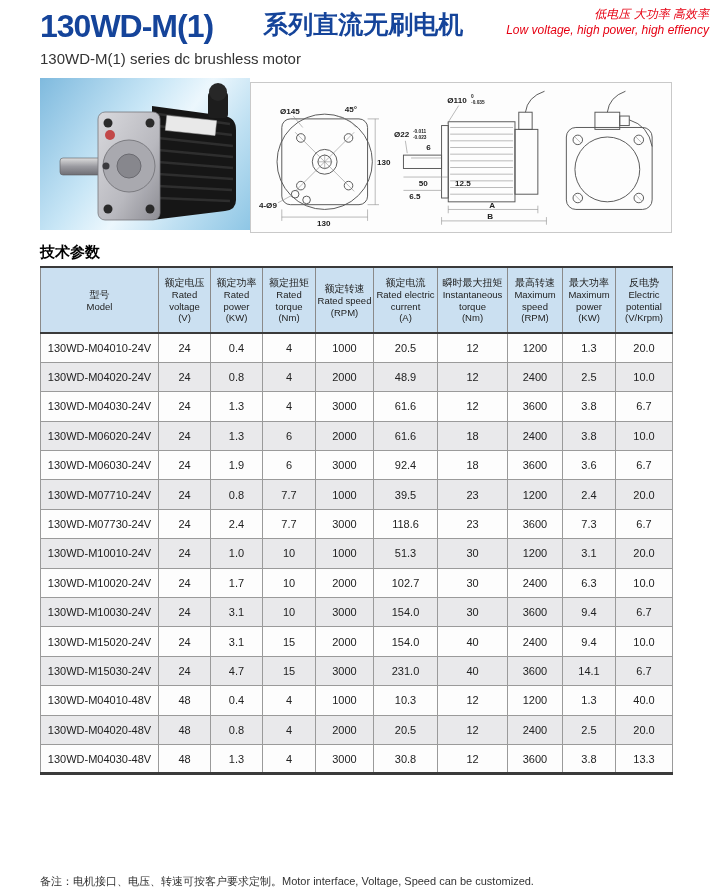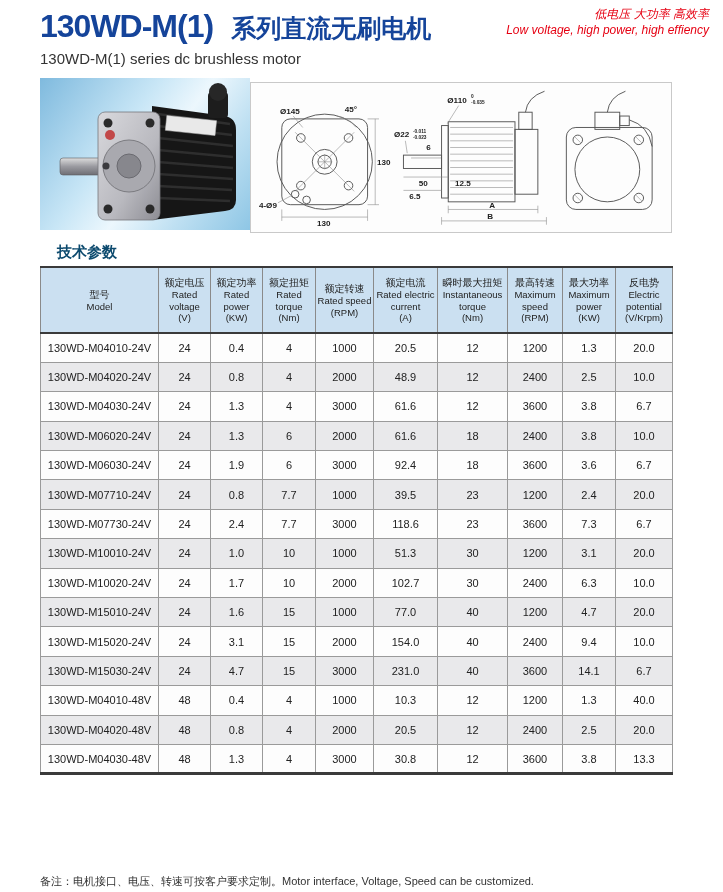--- a/index.html
+++ b/index.html
@@ -3,21 +3,21 @@
 <meta charset="utf-8">
 <style>
   * { margin:0; padding:0; box-sizing:border-box; }
   html,body { background:#fff; }
   .page {
     position:relative; width:723px; height:892px; background:#ffffff;
     font-family:"Liberation Sans", sans-serif; overflow:hidden;
   }
   
   .header-block { position:absolute; left:40px; top:8px; }
-  .title-line { display:flex; align-items:flex-end; }
+  .title-line { display:flex; align-items:flex-start;gap:32px; }
   .title-main { font-size:32px; font-weight:bold; color:#15449a; letter-spacing:-1px; }
   .title-cn   { font-size:25px; font-weight:bold; color:#15449a; margin-left:18px; }
   .subtitle   { font-size:15px; color:#333; margin-top:5px; }
   .slogan { position:absolute; right:14px; top:6px; text-align:right;
             color:#e60012; font-weight:normal; font-style:italic; line-height:1.35;margin-left:44px; }
   .slogan-cn { font-size:12px; }
   .slogan-en { font-size:12px; }
   
   .photo {
     position:absolute; left:40px; top:78px; width:210px; height:152px;
@@ -26,21 +26,21 @@
   .drawings {
     position:absolute; left:250px; top:82px; width:422px; height:151px;
     border:1px solid #c9c9c9; background:#fdfdfd;
     display:flex; align-items:center; justify-content:space-between; padding:0 6px;
   }
   .dim { font-size:8.5px; font-weight:bold; fill:#222; }
   .dimsmall { font-size:5px; font-weight:bold; fill:#222; }
   .ln  { stroke:#555; fill:none; stroke-width:1; }
   .lnthin { stroke:#888; fill:none; stroke-width:0.6; }
   
-  .section-title { position:absolute; left:57px; top:243px; font-size:15px; font-weight:bold; color:#0c4a6e; }
+  .section-title { position:absolute; left:40px; top:243px; font-size:15px; font-weight:bold; color:#000000; }
   
   .spec-table {
     position:absolute; left:40px; top:266px; width:632px;
     border-collapse:collapse; table-layout:fixed; font-size:11px; color:#222;
     border-top:2px solid #3a3a3a; border-bottom:3px solid #3a3a3a;
   }
   .spec-table thead th {
     background:#cbe0f1; font-weight:normal; height:66px; vertical-align:middle;
     border-left:1px solid #8a8a8a; border-right:1px solid #8a8a8a;
     border-bottom:2px solid #3a3a3a; padding:2px 1px;
@@ -380,30 +380,30 @@
           <td>1.7</td>
           <td>10</td>
           <td>2000</td>
           <td>102.7</td>
           <td>30</td>
           <td>2400</td>
           <td>6.3</td>
           <td>10.0</td>
         </tr>
         <tr>
-          <td>130WD-M15010-24V</td>
-          <td>24</td>
-          <td>1.6</td>
-          <td>15</td>
-          <td>1000</td>
-          <td>77.0</td>
-          <td>40</td>
-          <td>1200</td>
-          <td>4.7</td>
-          <td>20.0</td>
+          <td>130WD-M10030-24V</td>
+          <td>24</td>
+          <td>3.1</td>
+          <td>10</td>
+          <td>3000</td>
+          <td>154.0</td>
+          <td>30</td>
+          <td>3600</td>
+          <td>9.4</td>
+          <td>6.7</td>
         </tr>
         <tr>
           <td>130WD-M15020-24V</td>
           <td>24</td>
           <td>3.1</td>
           <td>15</td>
           <td>2000</td>
           <td>154.0</td>
           <td>40</td>
           <td>2400</td>

